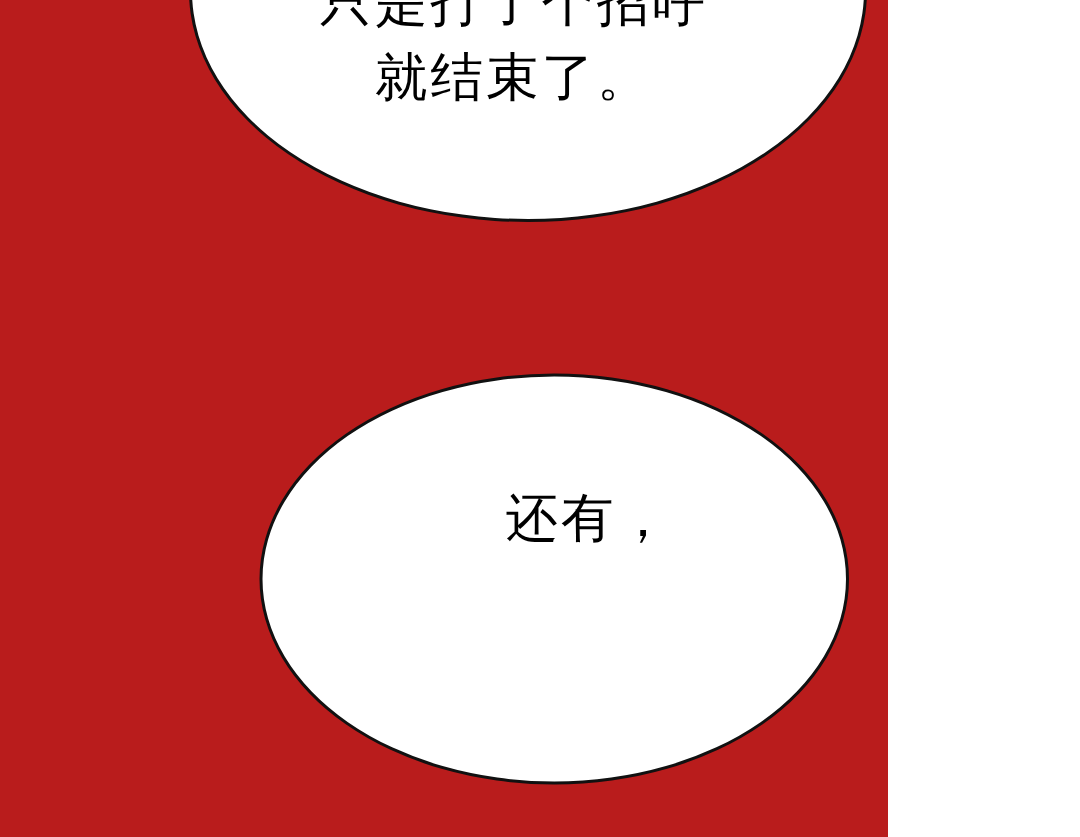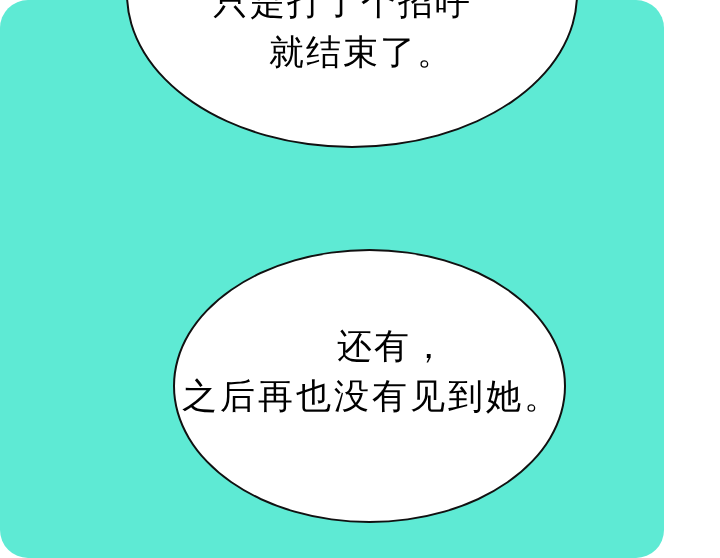--- a/index.html
+++ b/index.html
@@ -10,25 +10,24 @@
     body {
       width: 720px;
       height: 558px;
       position: relative;
       overflow: hidden;
       font-family: "DejaVu Sans", "Liberation Sans", sans-serif;
     }
     .canvas {
       position: absolute;
       left: 0; top: 0;
-      width: 664px;
+      width: 592px;
       height: 558px;
-      background: #5eead4;
+      background: #b91c1c;
       overflow: hidden;
-      border-radius: 28px;
     }
     .bubble {
       position: absolute;
       border: 2px solid #111111;
       border-radius: 50%;
       background: #ffffff;
       box-sizing: border-box;
     }
     .bubble-1 {
       left: 126px;
@@ -45,28 +44,27 @@
     .line {
       position: absolute;
       white-space: nowrap;
       color: #000000;
       font-size: 35px;
       line-height: 40px;
       letter-spacing: 2px;
       font-weight: normal;
     }
     .b1-l1 { left: 213px; top: -18px; }
-    .b1-l2 { left: 269px; top: 32px; }
+    .b1-l2 { left: 250px; top: 32px; }
     .b2-l1 { left: 337px; top: 326px; text-align: right; }
     .b2-l2 { left: 182px; top: 376px; letter-spacing: 3px; }
   </style>
 </head>
 <body>
 
 <div class="canvas">
   <div class="bubble bubble-1"></div>
   <div class="line b1-l1">只是打了个招呼</div>
   <div class="line b1-l2">就结束了。</div>
 
   <div class="bubble bubble-2"></div>
   <div class="line b2-l1">还有，</div>
-  <div class="line b2-l2">之后再也没有见到她。</div>
 </div>
 
 </body></html>

